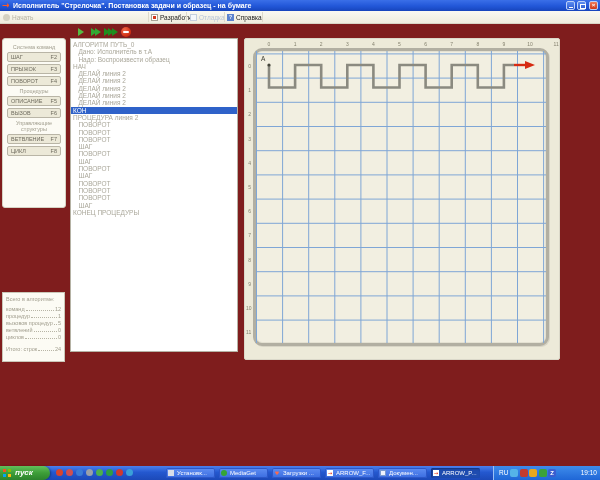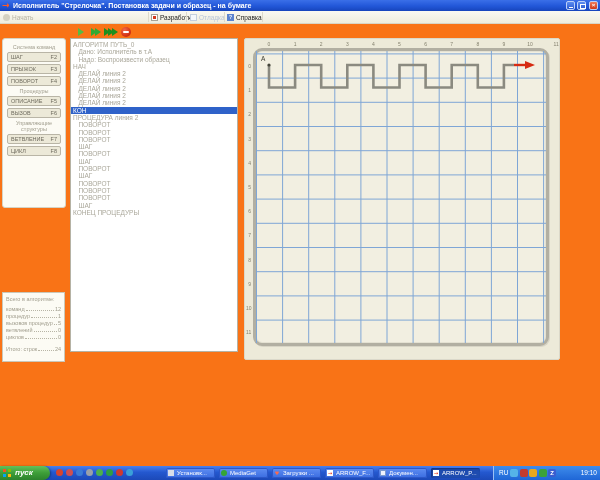--- a/index.html
+++ b/index.html
@@ -1,17 +1,17 @@
 <!DOCTYPE html>
 <html><head>
 <meta charset="utf-8">
 <style>
   html,body{margin:0;padding:0;}
   body{width:600px;height:480px;overflow:hidden;font-family:"Liberation Sans",sans-serif;}
-  .screen{position:relative;width:600px;height:480px;background:#f97316;overflow:hidden;}
+  .screen{position:relative;width:600px;height:480px;background:#7f1d1d;overflow:hidden;}
 
   
   .titlebar{position:absolute;left:0;top:0;width:600px;height:11px;
     background:linear-gradient(180deg,#3a6fe8 0%,#2257d8 55%,#1745bc 100%);}
   .appicon{position:absolute;left:2px;top:0;width:9px;height:11px;color:#ff5a22;
     font:bold 9px/11px "DejaVu Sans",sans-serif;}
   .appicon::before{content:"\2192";}
   .title{position:absolute;left:13px;top:0;right:40px;color:#fff;font-weight:bold;
     font-size:7px;line-height:11px;white-space:nowrap;overflow:hidden;}
   .winbtn{position:absolute;top:1px;width:9px;height:9px;border-radius:2px;

